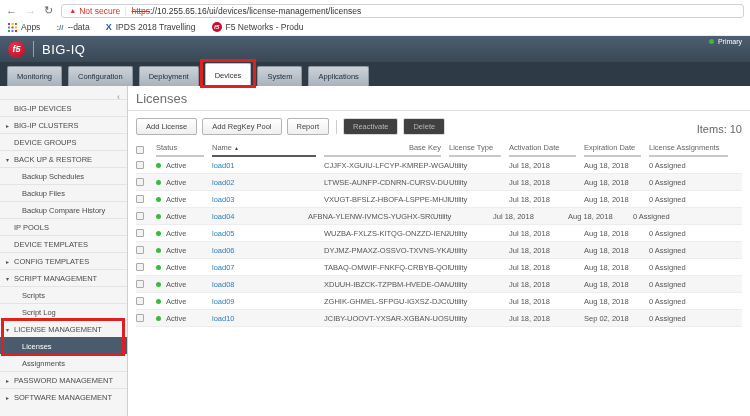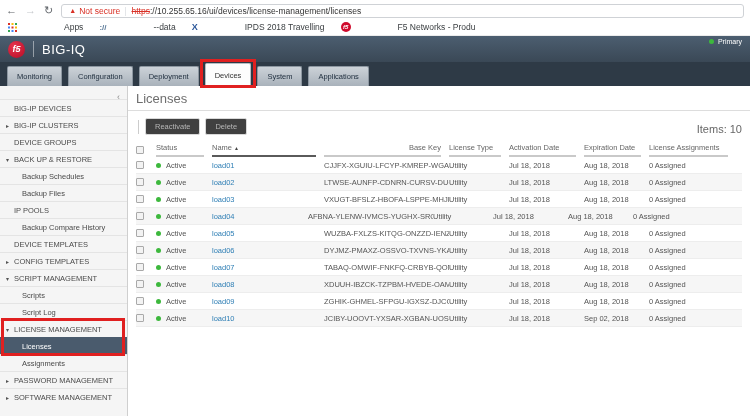--- a/index.html
+++ b/index.html
@@ -11,21 +11,21 @@
   .nav-ic { font-size:11px; color:#5f6368; margin-right:8px; line-height:1; cursor:default; }
   .nav-ic.disabled { color:#c4c7cb; }
   #address-bar { flex:1; height:14px; border:1px solid #cfd2d6; border-radius:3px; display:flex; align-items:center; padding:0 7px; font-size:8.5px; background:#fff; white-space:nowrap; overflow:hidden; }
   #warn-tri { color:#d93025; font-size:7px; margin-right:3px; }
   #not-secure { color:#d93025; margin-right:4px; }
   .addr-sep { color:#dadce0; margin-right:5px; }
   #proto { color:#d93025; text-decoration:line-through; }
   #url-path { color:#333; }
 
   #bookmarks-bar { height:17px; display:flex; align-items:center; padding-left:8px; background:#fff; border-bottom:1px solid #ececec; }
-  .bookmark { display:flex; align-items:center; margin-right:16px; font-size:8.5px; color:#3c4043; cursor:default;gap:43px; }
+  .bookmark { display:flex; align-items:center; margin-right:16px; font-size:8.5px; color:#3c4043; cursor:default; }
   .bm-icon { display:inline-flex; align-items:center; justify-content:center; margin-right:4px; }
   .bm-icon.slashes-icon { color:#5b7a99; font-weight:bold; font-size:8px; }
   .bm-icon.x-icon { color:#2b579a; font-weight:bold; font-size:9px; }
   .bm-icon.f5-ball-icon { width:10px; height:10px; border-radius:50%; background:#cf0a2c; color:#fff; font-size:6px; font-style:italic; font-weight:bold; }
   .bm-label { white-space:nowrap; }
 
   
   #app-header { position:absolute; top:36px; left:0; width:750px; height:26px;
     background:linear-gradient(180deg,#4c5e70 0%,#3a4856 100%); display:flex; align-items:center; padding-left:8px; }
   #f5-logo { width:17px; height:17px; border-radius:50%; background:radial-gradient(circle at 35% 30%,#e8344e,#b50c24); color:#fff; font-size:9px; font-weight:bold; font-style:italic; display:flex; align-items:center; justify-content:center; }
@@ -181,25 +181,25 @@
         <div class="side-item level0">
           <span class="arrow">▾</span>
           <span class="side-label">BACK UP &amp; RESTORE</span>
         </div>
         <div class="side-item level1">
           <span class="side-label">Backup Schedules</span>
         </div>
         <div class="side-item level1">
           <span class="side-label">Backup Files</span>
         </div>
+        <div class="side-item level1">
+          <span class="side-label">Backup Compare History</span>
+        </div>
         <div class="side-item level0">
           <span class="side-label">IP POOLS</span>
-        </div>
-        <div class="side-item level1">
-          <span class="side-label">Backup Compare History</span>
         </div>
         <div class="side-item level0">
           <span class="side-label">DEVICE TEMPLATES</span>
         </div>
         <div class="side-item level0">
           <span class="arrow">▸</span>
           <span class="side-label">CONFIG TEMPLATES</span>
         </div>
         <div class="side-item level0">
           <span class="arrow">▾</span>
@@ -229,20 +229,25 @@
           <span class="arrow">▸</span>
           <span class="side-label">SOFTWARE MANAGEMENT</span>
         </div>
       </div>
   <div class="annotation-box side-annotation" style="border-color: rgb(224, 32, 32); top: 232px; height: 38px;"></div>
     </div>
   <div id="main">
     <div id="page-title">Licenses</div>
     <hr id="title-rule">
     <div id="toolbar">
+      <div id="primary-buttons" style="display:flex;align-items:center;">
+          <button class="btn">Add License</button>
+          <button class="btn">Add RegKey Pool</button>
+          <button class="btn">Report</button>
+        </div>
       <div id="toolbar-sep"></div>
       <div id="secondary-buttons" style="display:flex;align-items:center;">
           <button class="btn disabled">Reactivate</button>
           <button class="btn disabled">Delete</button>
         </div>
       <div id="items-count">Items: 10</div>
     </div>
     <div id="lic-table">
       <div class="hrow" id="table-header">
           <div class="hcell" style="width: 20px;">

